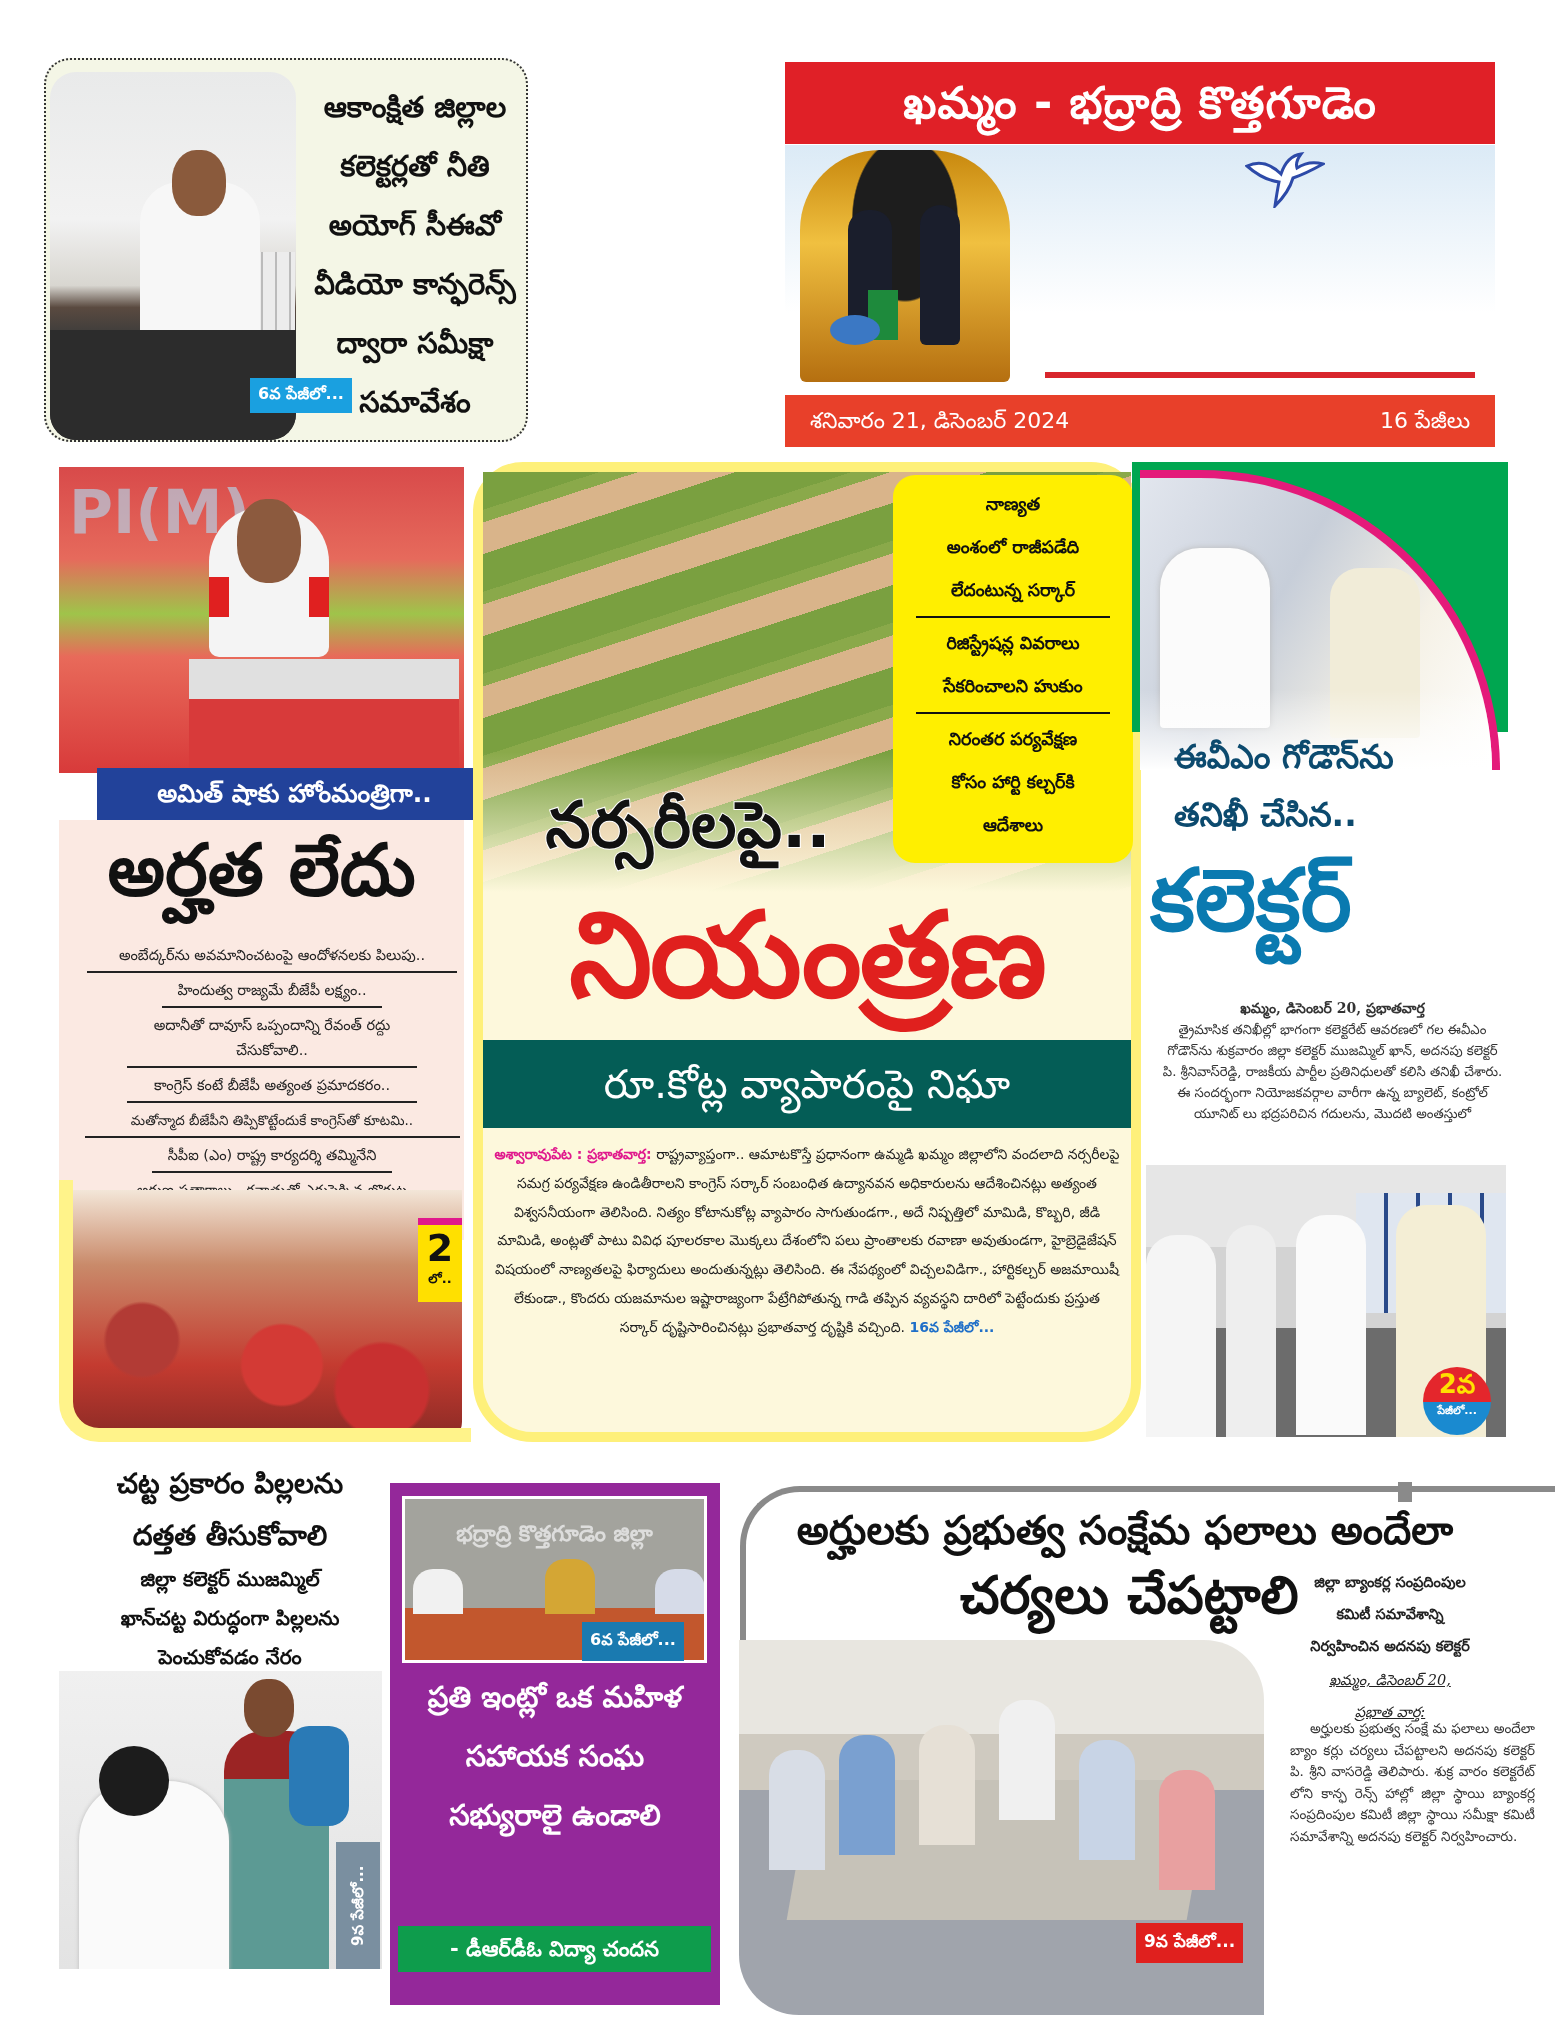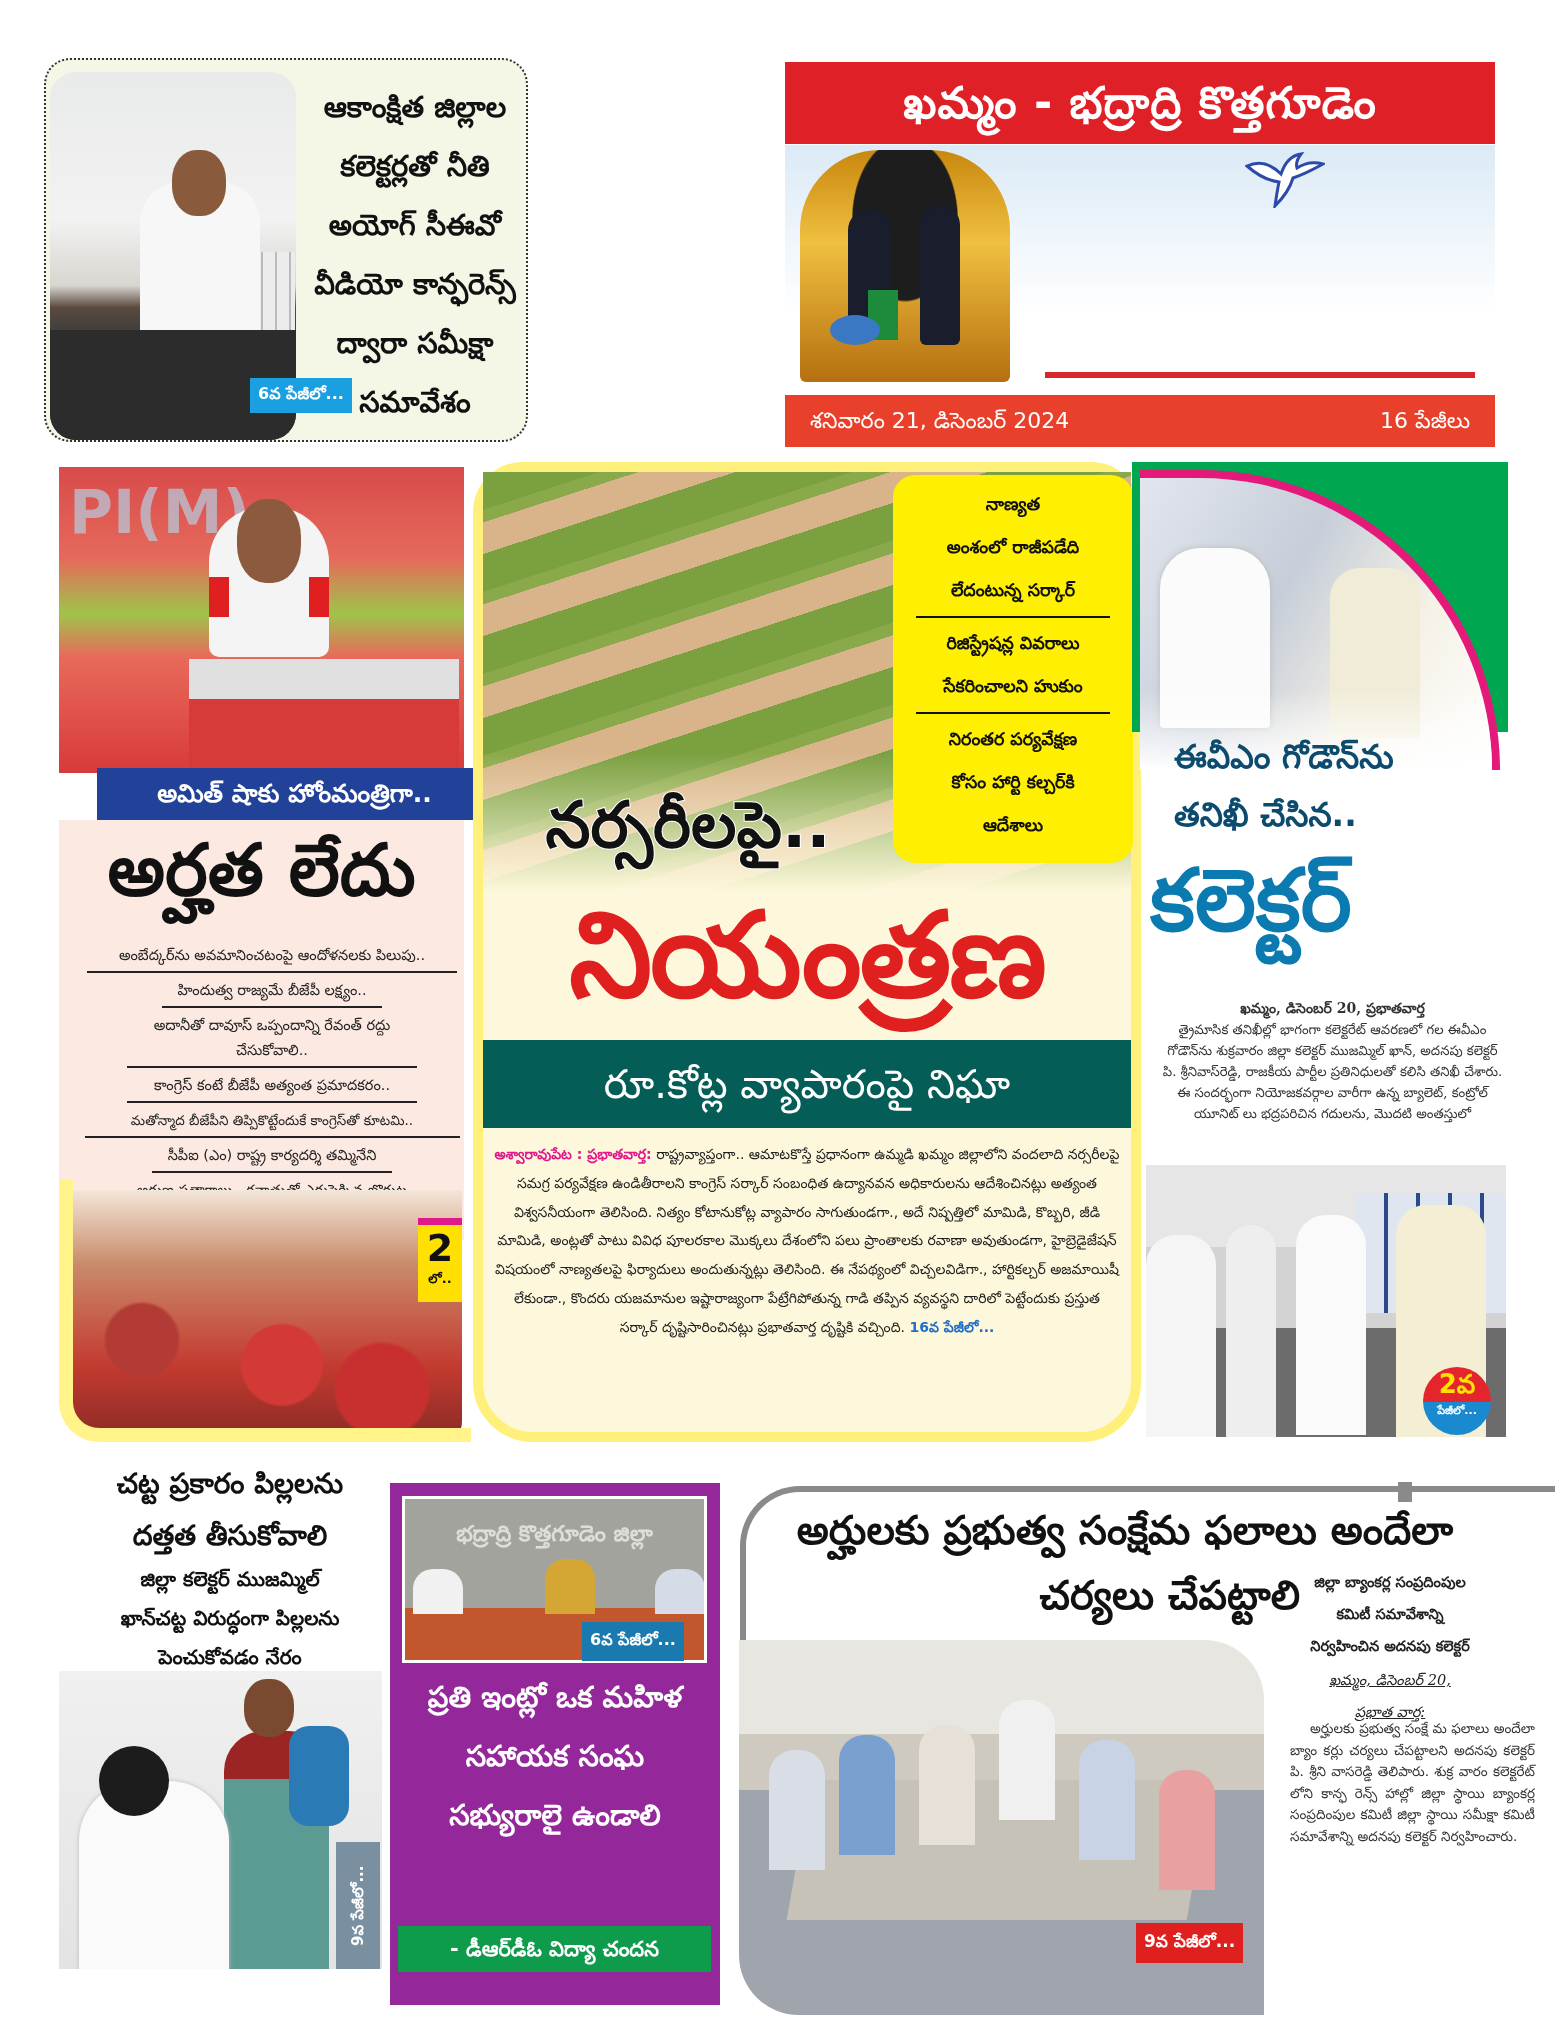--- a/index.html
+++ b/index.html
@@ -115,21 +115,21 @@
   #drdo-photo .sign { position:absolute; left:0; top:22px; width:100%; text-align:center; color:#ececec; font-size:22px; font-weight:bold; opacity:.8; }
   #drdo-tag { left: 582px; top: 1622px; }
   #drdo-tag span { display:inline-block; background:#1a7ab0; color:#fff; font-size:16px; font-weight:bold; padding: 8px 8px; }
   #drdo-headline { left: 392px; top: 1668px; width: 326px; text-align:center; color:#fff; font-size: 29px; font-weight: bold; line-height: 59px; }
   #drdo-quote { left: 398px; top: 1926px; width: 313px; height: 46px; background:#0e9c4c; color:#fff; font-size: 21px; font-weight: bold; line-height: 46px; text-align:center; }
 
   
   #bank-frame { left: 740px; top: 1486px; width: 815px; height: 520px; border-top: 6px solid #8a8a8a; border-left: 6px solid #8a8a8a; border-radius: 60px 0 0 80px; }
   #bank-frame-cap { left: 1398px; top: 1482px; width: 14px; height: 20px; background:#8a8a8a; }
   #bank-headline { left: 760px; top: 1500px; width: 730px; text-align:center; font-size: 40px; font-weight: bold; line-height: 60px; color:#111; }
-  #bank-headline2 { left: 960px; top: 1565px; width: 340px; text-align:right; font-size: 40px; font-weight: bold; line-height: 60px; color:#111; }
+  #bank-headline2 { left: 960px; top: 1565px; width: 340px; text-align:left; font-size: 52px; font-weight: bold; line-height: 60px; color:#111; }
   #bank-sub { left: 1270px; top: 1566px; width: 240px; text-align:center; font-size: 14.5px; font-weight: bold; line-height: 32px; color:#222; }
   #bank-dateline { left: 1270px; top: 1664px; width: 240px; text-align:center; font-size: 14.5px; font-style: italic; line-height: 32px; color:#222; font-family:"DejaVu Serif", serif; }
   #bank-dateline span { text-decoration: underline; }
   #bank-photo { left: 739px; top: 1640px; width: 525px; height: 375px; border-radius: 0 60px 0 60px; overflow:hidden;
     background: linear-gradient(180deg,#e8e6e0 0 25%,#cfcac0 25% 40%,#a0a4ac 40% 100%); }
   #bank-photo .table { position:absolute; left:60px; top:140px; width:400px; height:140px; background:#c6c2b8; transform:skewX(-10deg); }
   #bank-photo .p { position:absolute; width:56px; height:120px; border-radius:25px 25px 0 0; }
   #bank-tag { left: 1136px; top: 1923px; }
   #bank-tag span { display:inline-block; background:#e0201e; color:#fff; font-size:17px; font-weight:bold; padding: 8px 8px; }
   #bank-body { left: 1290px; top: 1718px; width: 245px; font-size: 13.5px; line-height: 21.5px; color:#333; text-align: justify; font-family:"DejaVu Serif", serif; text-indent: 20px; }

